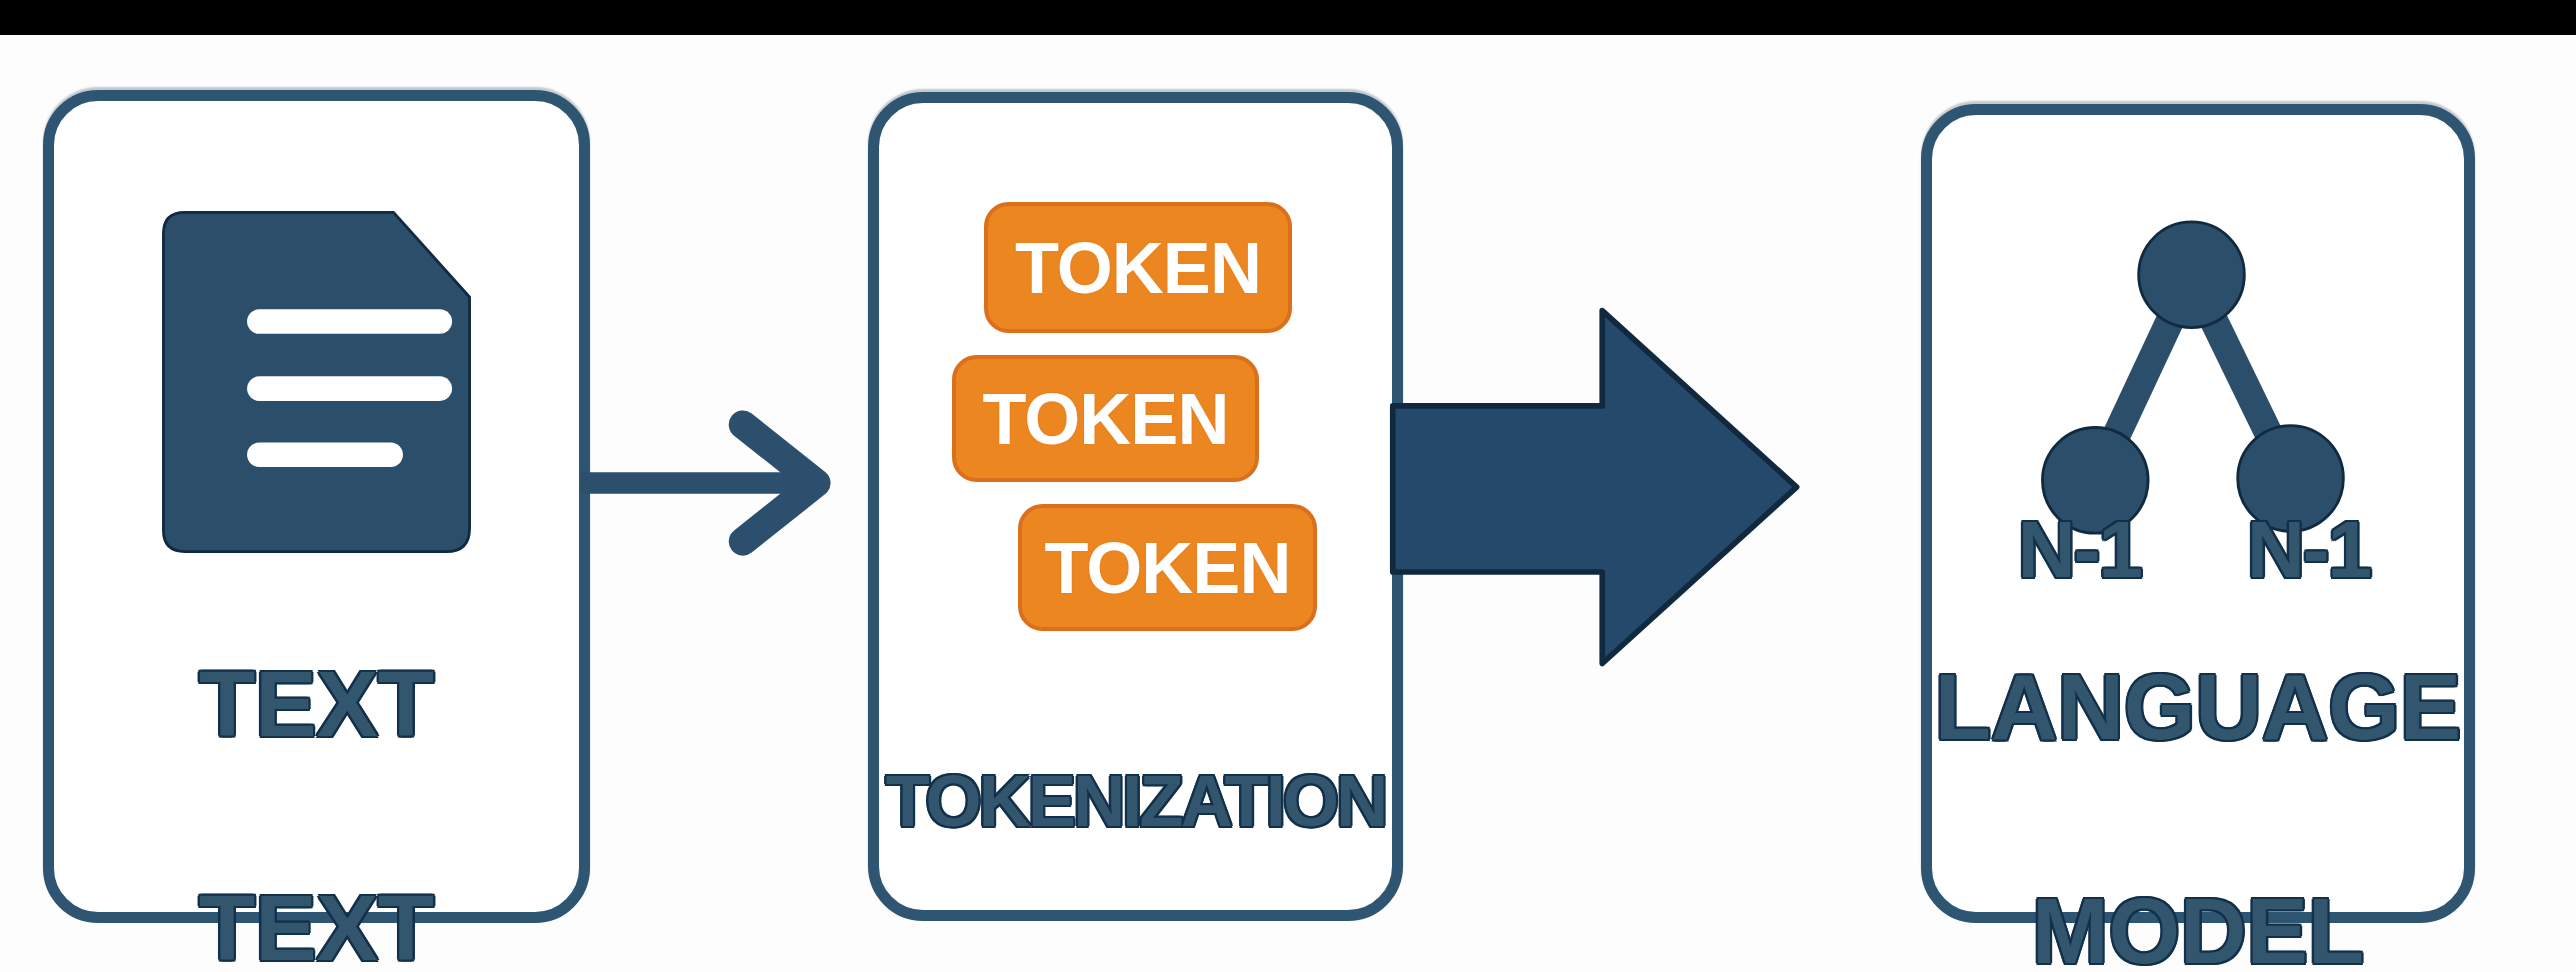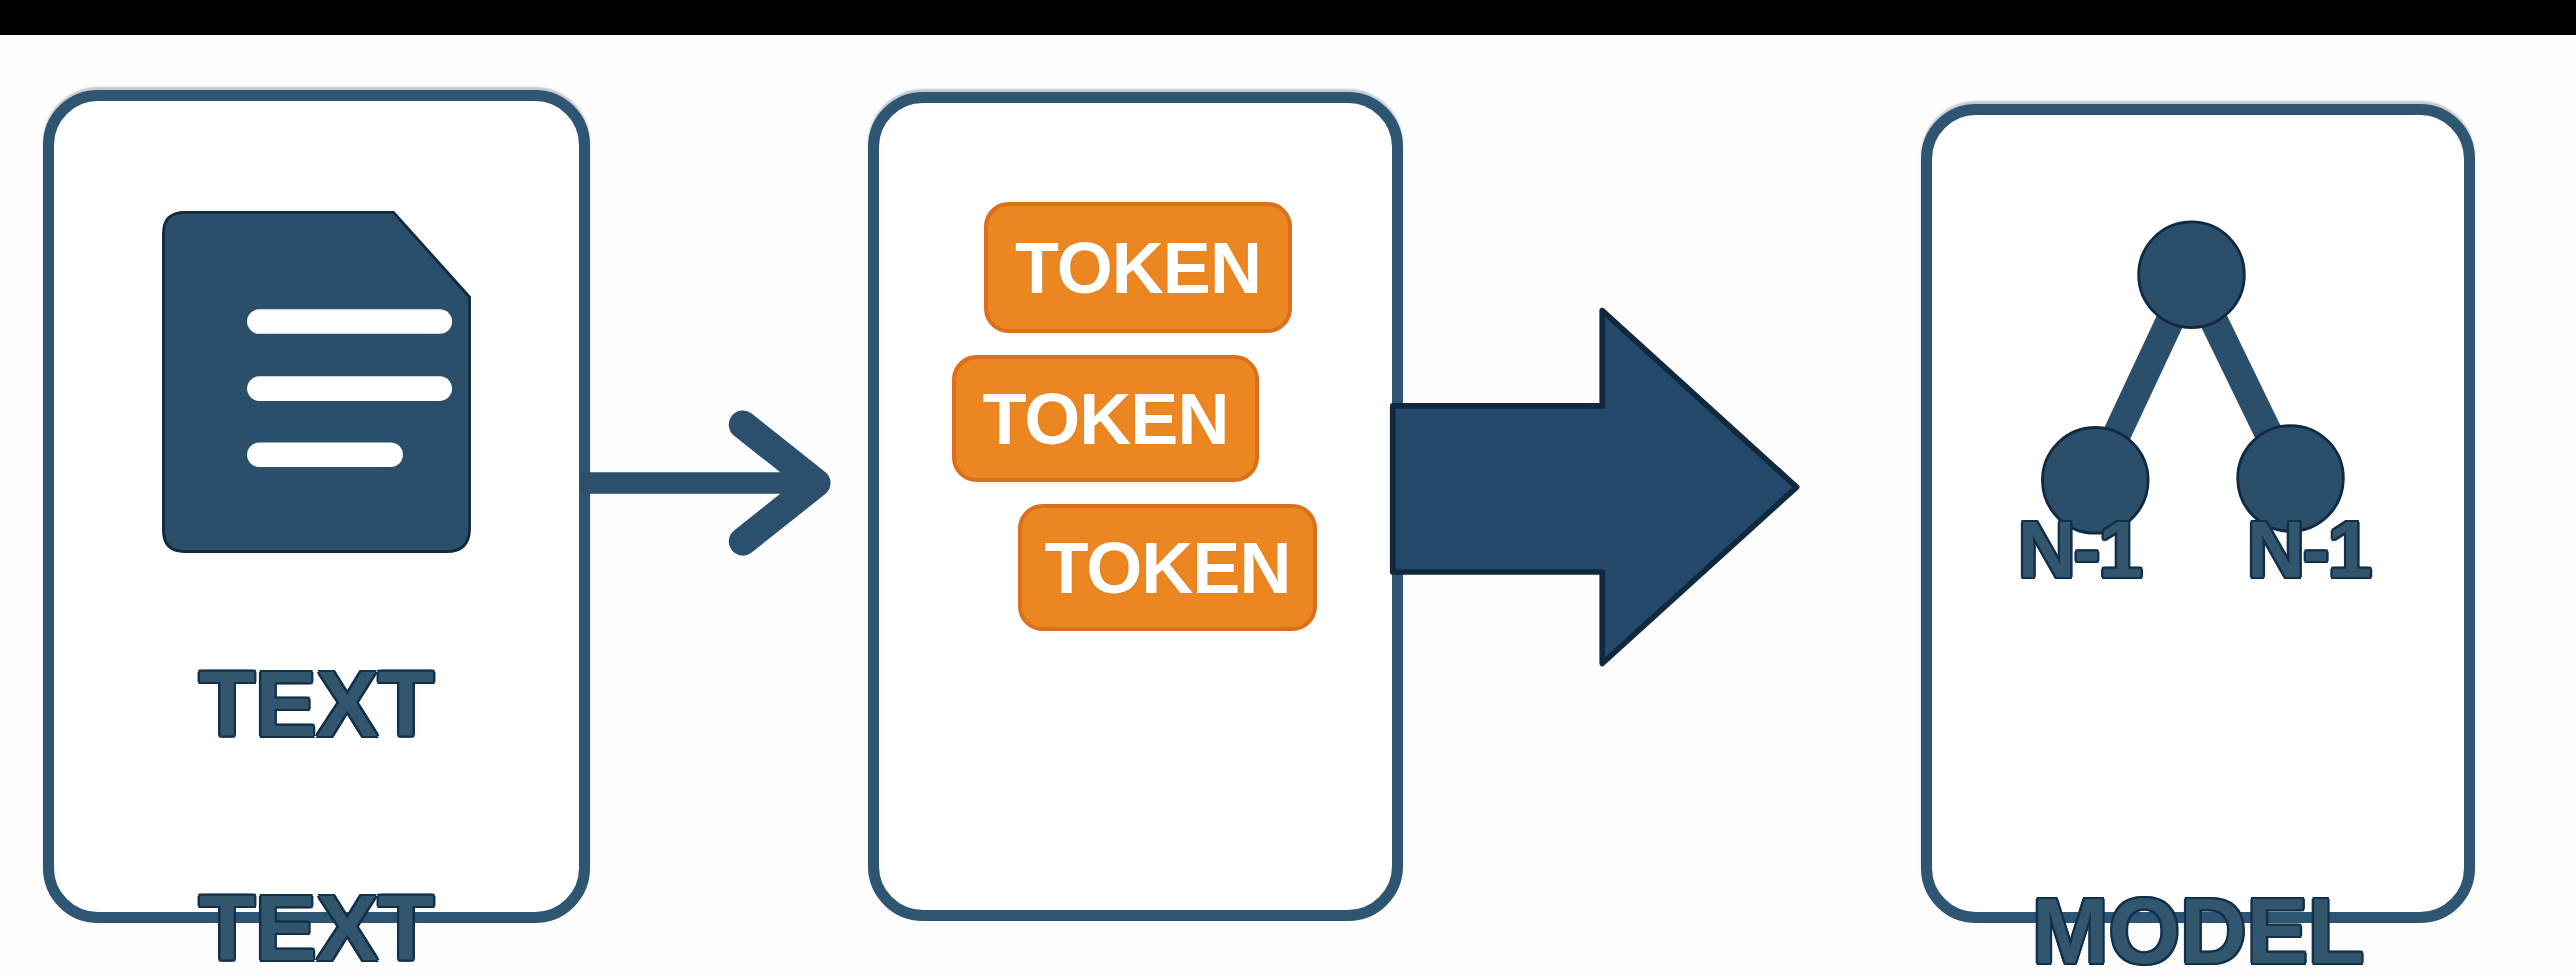--- a/index.html
+++ b/index.html
@@ -127,37 +127,38 @@
   <div class="box" id="box-tokenization">
     <div class="badge" id="badge-1">
       <span>TOKEN</span>
     </div>
     <div class="badge" id="badge-2">
       <span>TOKEN</span>
     </div>
     <div class="badge" id="badge-3">
       <span>TOKEN</span>
     </div>
+    <div class="navy-text" id="tokenization-label">TOKENIZATION</div>
   </div>
 
   <svg class="block-arrow-svg" width="420" height="368" viewBox="0 0 445 390">
     <polygon points="5,108 227,108 227,7 433,194 227,381 227,284 5,284" fill="#24496A" stroke="#10293E" stroke-width="6" stroke-linejoin="round"></polygon>
   </svg>
 
   <div class="box" id="box-language">
     <svg class="tree-icon-svg" width="349" height="340" viewBox="0 0 370 360">
       <line x1="185" y1="79" x2="83" y2="297" stroke="#2B4E6B" stroke-width="30"></line>
       <line x1="185" y1="79" x2="290" y2="295" stroke="#2B4E6B" stroke-width="30"></line>
       <circle cx="185" cy="79" r="56" fill="#2B4E6B" stroke="#112A40" stroke-width="3"></circle>
       <circle cx="83" cy="297" r="56" fill="#2B4E6B" stroke="#112A40" stroke-width="3"></circle>
       <circle cx="290" cy="295" r="56" fill="#2B4E6B" stroke="#112A40" stroke-width="3"></circle>
     </svg>
     <div id="n1-row" class="navy-text">
       <span>N-1</span>
       <span>N-1</span>
     </div>
-    <div class="stage-label navy-text" id="language-label"><br>
+    <div class="stage-label navy-text" id="language-label"><span>LANGUAGE</span><br>
       <span>MODEL</span>
     </div>
   </div>
 
 </div>
 
 
 </body></html>

